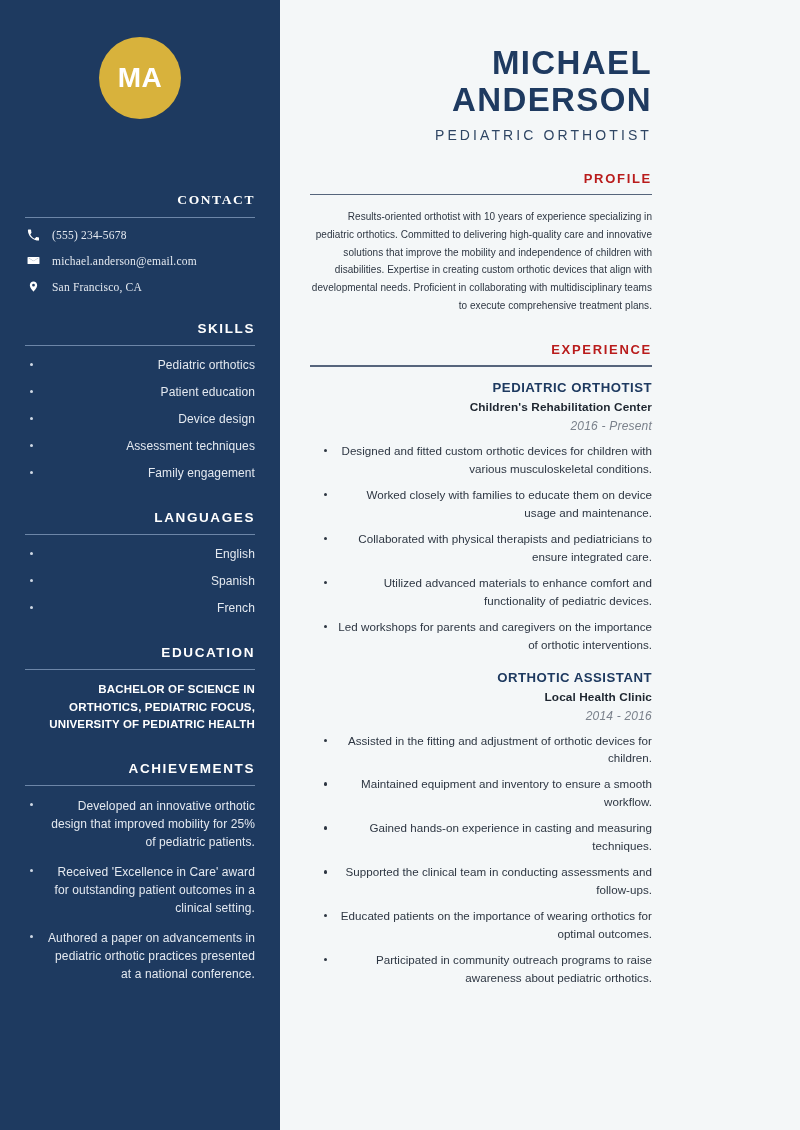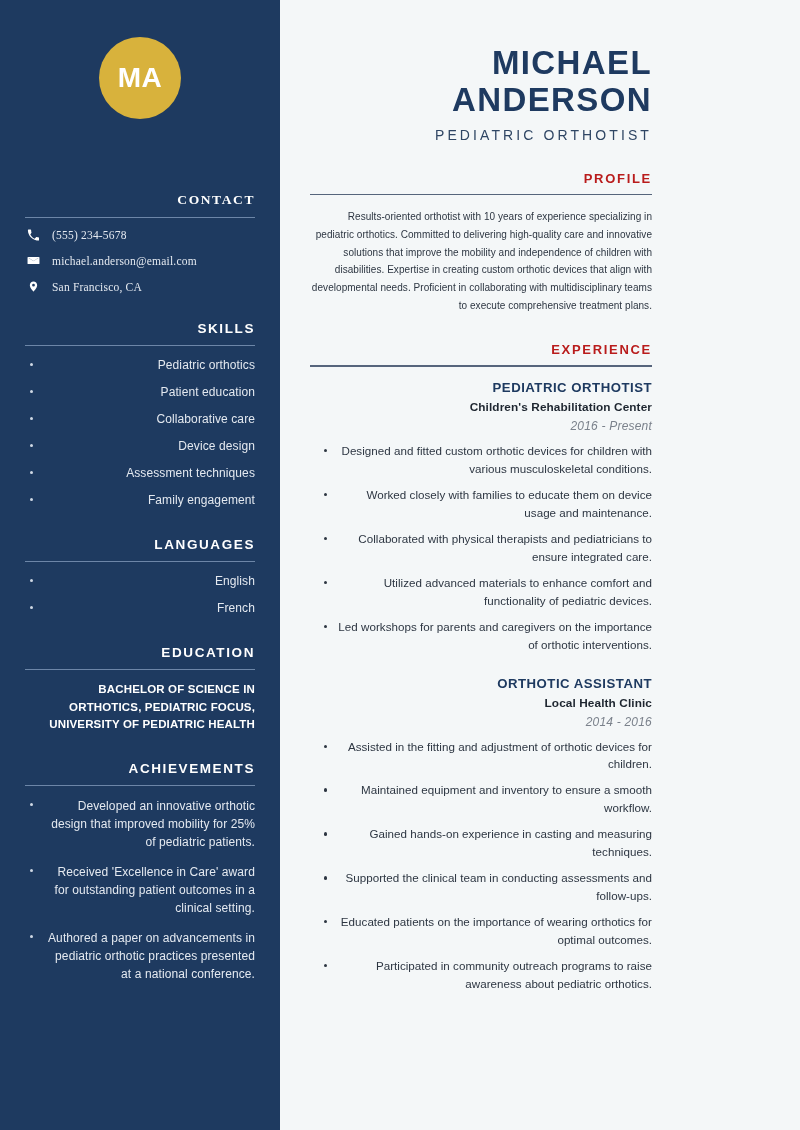--- a/index.html
+++ b/index.html
@@ -174,21 +174,21 @@
   }
 
   .profile-text {
     font-size: 10px;
     line-height: 1.77;
     color: #2d3642;
     letter-spacing: 0.05px;
   }
 
   .job { margin-bottom: 4px; }
-  .job + .job { margin-top: 22px; }
+  .job + .job { margin-top: 16px; }
 
   .job-role {
     font-size: 13.2px;
     font-weight: bold;
     letter-spacing: 0.5px;
     color: #1e3a60;
     text-transform: uppercase;
   }
 
   .job-company {
@@ -274,32 +274,32 @@
         </li>
       </ul>
     </section>
 
     <section class="side-section">
       <div class="side-title">SKILLS</div>
       <div class="side-rule"></div>
       <ul class="bullet-list tight">
         <li>Pediatric orthotics</li>
         <li>Patient education</li>
-        <li>Collaborative care</li>
         <li>Device design</li>
         <li>Assessment techniques</li>
         <li>Family engagement</li>
       </ul>
     </section>
 
     <section class="side-section">
       <div class="side-title">LANGUAGES</div>
       <div class="side-rule"></div>
       <ul class="bullet-list tight">
         <li>English</li>
+        <li>Spanish</li>
         <li>French</li>
       </ul>
     </section>
 
     <section class="side-section">
       <div class="side-title">EDUCATION</div>
       <div class="side-rule"></div>
       <div class="edu-text">BACHELOR OF SCIENCE IN ORTHOTICS, PEDIATRIC FOCUS, UNIVERSITY OF PEDIATRIC HEALTH</div>
     </section>
 

